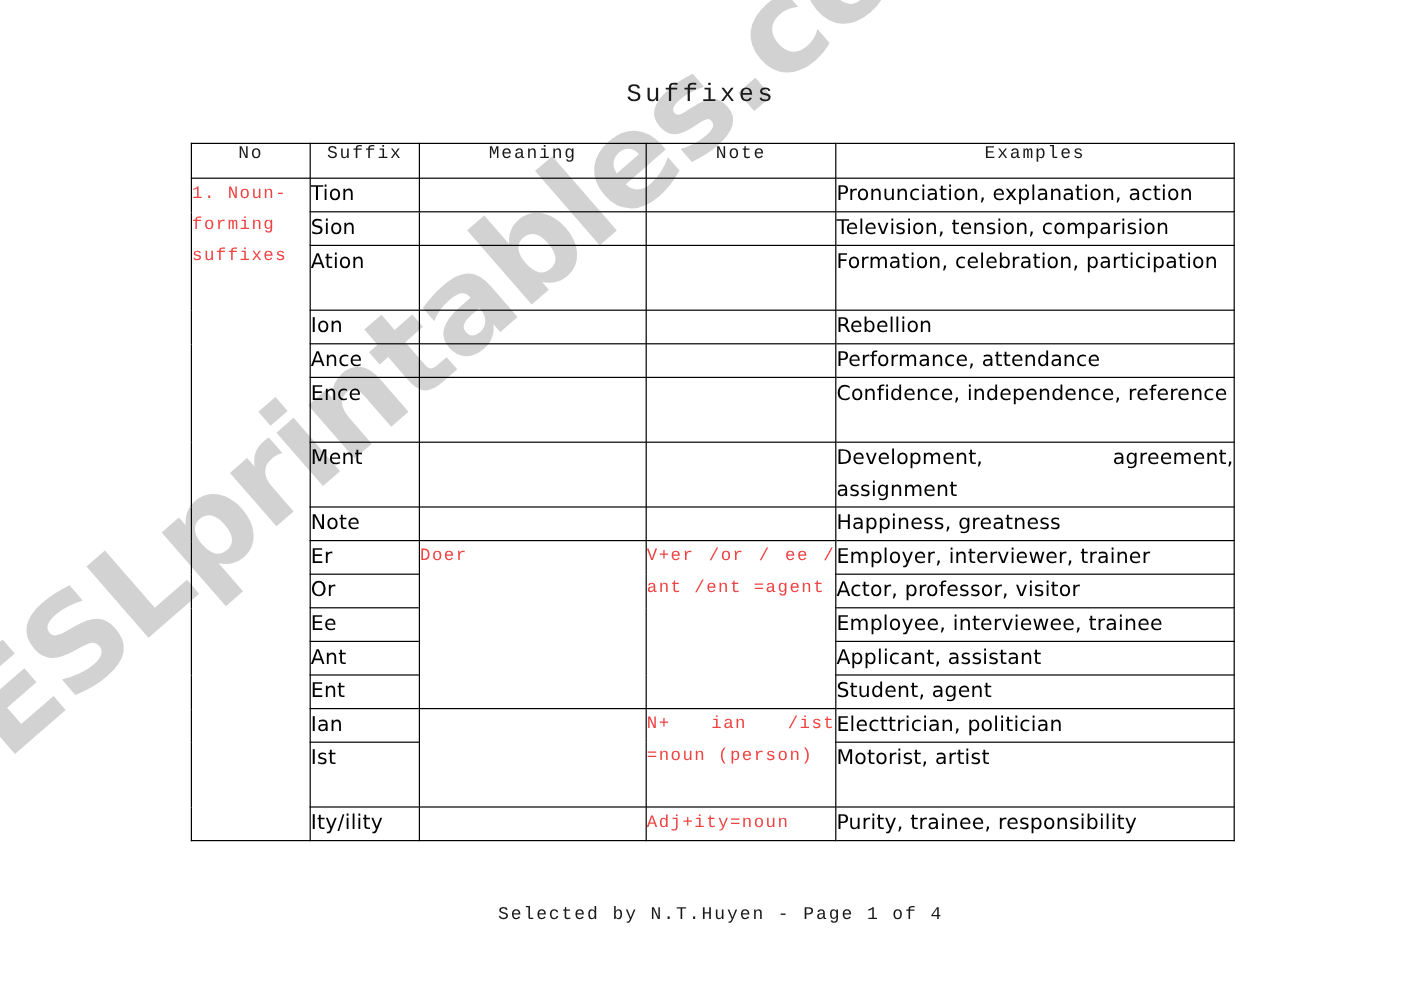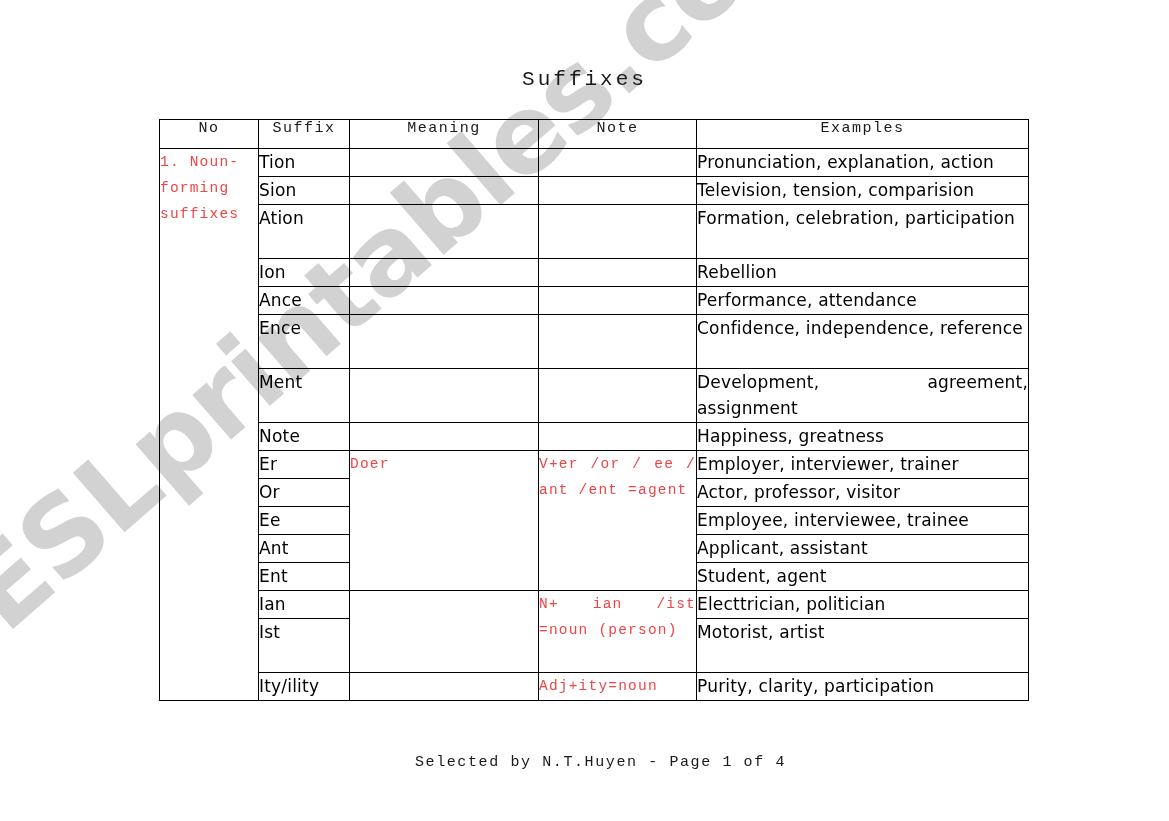--- a/index.html
+++ b/index.html
@@ -248,20 +248,20 @@
 
       <tr>
         <td class="hand r-double">Ist</td>
         <td class="hand r-double">Motorist, artist</td>
       </tr>
 
       <tr>
         <td class="hand r-single">Ity/ility</td>
         <td class="mono r-single"></td>
         <td class="mono r-single">Adj+ity=noun</td>
-        <td class="hand r-single">Purity, clarity, participation</td>
+        <td class="hand r-single">Purity, trainee, responsibility</td>
       </tr>
     </tbody>
   </table>
 
   <div id="footer">Selected by N.T.Huyen - Page 1 of 4</div>
 
 </div>
 
 </body></html>

